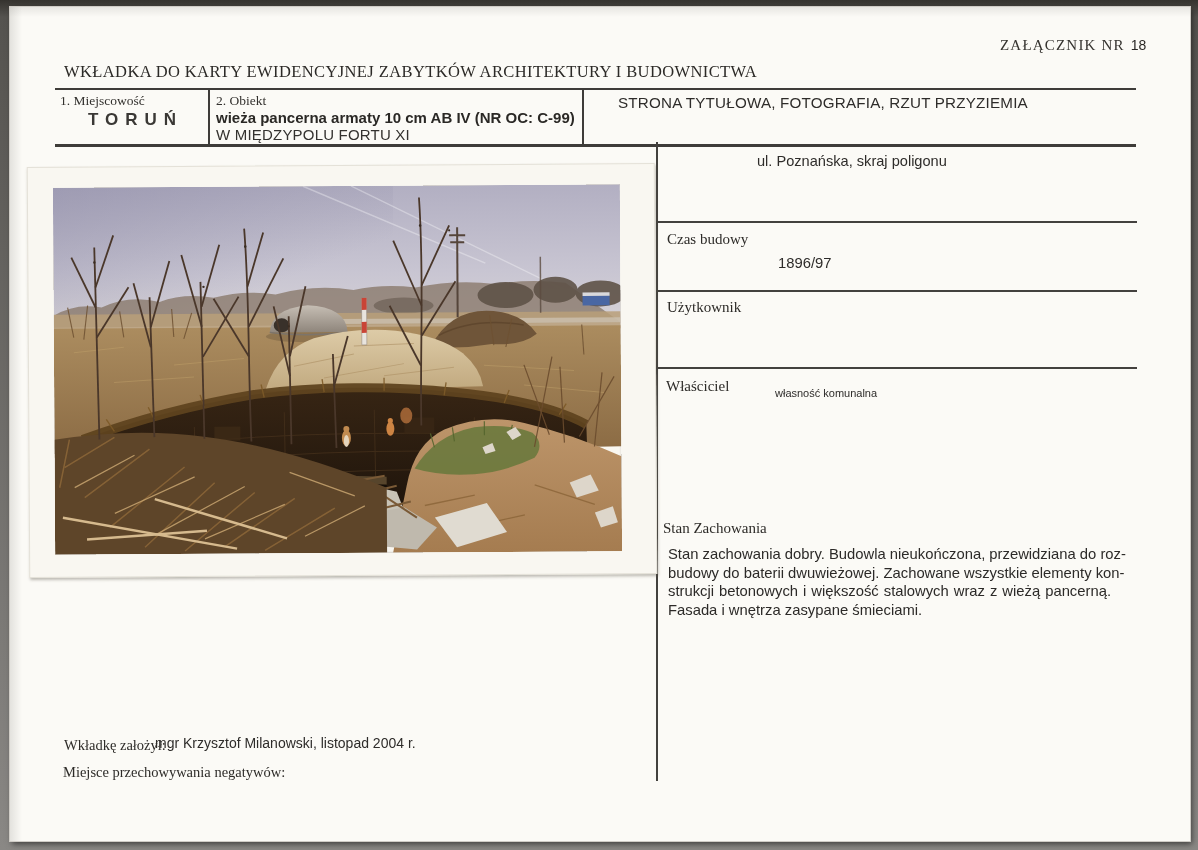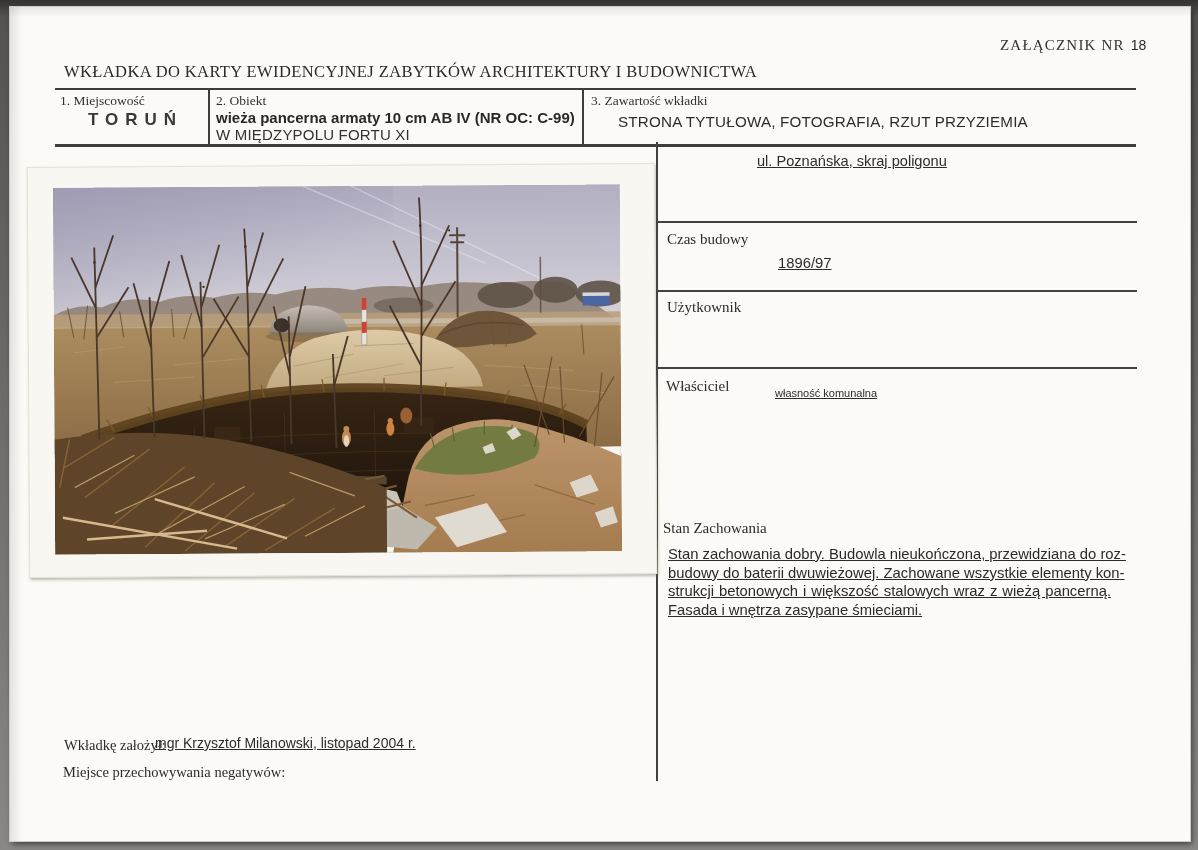--- a/index.html
+++ b/index.html
@@ -1,21 +1,21 @@
 <!DOCTYPE html>
 <html><head>
 <meta charset="utf-8">
 <style>
   html,body{margin:0;padding:0;background:#262421;}
   .scan{position:relative;width:1198px;height:850px;background:linear-gradient(180deg,#35332f 0%,#55534f 2%,#8a8885 100%);overflow:hidden;font-family:"Liberation Serif",serif;}
   .page{position:absolute;left:10px;top:7px;width:1180px;height:834px;background:#fbfaf6;box-shadow:0 0 0 1px #cfccc6, 2px 3px 6px rgba(0,0,0,.55);}
   .page:after{content:"";position:absolute;inset:0;background:linear-gradient(90deg,rgba(120,118,112,.18) 0,rgba(0,0,0,0) 12px),linear-gradient(180deg,rgba(120,118,112,.15) 0,rgba(0,0,0,0) 10px);pointer-events:none;}
   .abs{position:absolute;}
   .serif{font-family:"Liberation Serif",serif;color:#2d2b28;}
-  .sans{font-family:"Liberation Sans",sans-serif;color:#2e2c2a;text-decoration:underline;}
+  .sans{font-family:"Liberation Sans",sans-serif;color:#2e2c2a;}
 
   .attachment{left:1000px;top:36px;width:150px;text-align:left;white-space:nowrap;}
   .attachment .lbl{font-size:15px;letter-spacing:1.2px;color:#35332f;}
   .attachment .num{font-family:"Liberation Sans",sans-serif;font-size:14px;color:#2a2825;margin-left:2px;}
 
   .doc-title{left:64px;top:62px;font-size:16.5px;letter-spacing:.4px;color:#2c2a27;white-space:nowrap;}
 
   .header-row{left:55px;top:88px;width:1081px;height:54px;display:flex;border-top:2px solid #3e3c39;border-bottom:3px solid #3e3c39;}
   .hcell{position:relative;box-sizing:border-box;}
   .hcell.c1{width:153px;}
@@ -68,21 +68,20 @@
     <div class="hcell c1">
       <div class="flabel">1. Miejscowość</div>
       <div class="v-torun">TORUŃ</div>
     </div>
     <div class="hcell c2">
       <div class="flabel">2. Obiekt</div>
       <div class="v-obiekt1">wieża pancerna armaty 10 cm AB IV (NR OC: C-99)</div>
       <div class="v-obiekt2">W MIĘDZYPOLU FORTU XI</div>
     </div>
     <div class="hcell c3">
-      <div class="flabel">3. Zawartość wkładki</div>
       <div class="v-zawartosc">STRONA TYTUŁOWA, FOTOGRAFIA, RZUT PRZYZIEMIA</div>
     </div>
   </div>
 
   <div class="abs vline"></div>
   <div class="abs hline hl1"></div>
   <div class="abs hline hl2"></div>
   <div class="abs hline hl3"></div>
 
   <div class="abs address sans">ul. Poznańska, skraj poligonu</div>

